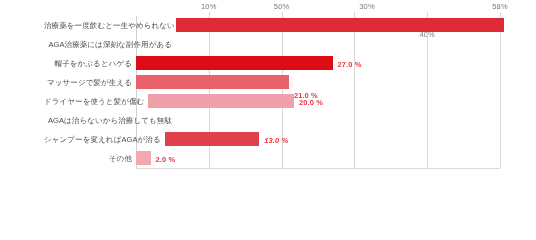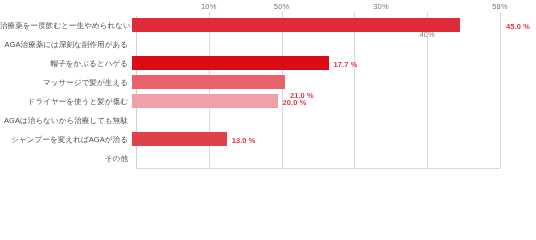--- a/index.html
+++ b/index.html
@@ -89,20 +89,21 @@
   .cat-label {
     width: 132px;
     padding-right: 4px;
     box-sizing: border-box;
     text-align: right;
     font-size: 7.5px;
     color: #4a4a4a;
     white-space: nowrap;
     line-height: 1;
     letter-spacing: 0.1px;
+    margin-left: 44px;
   }
 
   .bar-wrap {
     position: relative;
     flex: 0 0 auto;
     width: 400px;
     height: 19px;
   }
   .bar {
     position: absolute;
@@ -127,21 +128,21 @@
 <div id="chart-root">
 
   <div class="axis-baseline"></div>
   <div class="axis-bottom"></div>
 
   <div id="tick-layer">
       <div class="tick-label" style="left: 208.8px; color: rgb(122, 122, 122);">10%</div>
       <div class="tick-mark" style="left: 208.8px; background: rgb(217, 217, 217);"></div>
       <div class="tick-label" style="left: 281.6px; color: rgb(122, 122, 122);">50%</div>
       <div class="tick-mark" style="left: 281.6px; background: rgb(217, 217, 217);"></div>
-      <div class="tick-label" style="left: 375px; color: rgb(122, 122, 122); padding-left: 12px;">30%</div>
+      <div class="tick-label" style="left: 361px; color: rgb(122, 122, 122); padding-left: 12px;">30%</div>
       <div class="tick-mark" style="left: 354.4px; background: rgb(217, 217, 217);"></div>
       <div class="tick-label" style="left: 427.2px; color: rgb(122, 122, 122); margin-top: 28px;">40%</div>
       <div class="tick-mark" style="left: 427.2px; background: rgb(217, 217, 217);"></div>
       <div class="tick-label" style="left: 500px; color: rgb(122, 122, 122);">58%</div>
       <div class="tick-mark" style="left: 500px; background: rgb(217, 217, 217);"></div>
     </div>
   <div class="plot-area" id="grid-layer">
       <div class="gridline" style="left: 72.8px; background: rgb(217, 217, 217);"></div>
       <div class="gridline" style="left: 145.6px; background: rgb(217, 217, 217);"></div>
       <div class="gridline" style="left: 218.4px; background: rgb(217, 217, 217);"></div>
@@ -157,21 +158,21 @@
           <div class="bar-value" style="left: 347px; color: rgb(232, 51, 63); margin-left: 27px;">45.0 %</div>
         </div>
       </div>
       <div class="row">
         <div class="cat-label" style="color: rgb(74, 74, 74);">AGA治療薬には深刻な副作用がある</div>
       </div>
       <div class="row">
         <div class="cat-label" style="color: rgb(74, 74, 74);">帽子をかぶるとハゲる</div>
         <div class="bar-wrap">
           <div class="bar" style="width: 196.56px; background: rgb(221, 11, 22);"></div>
-          <div class="bar-value" style="left: 201.56px; color: rgb(232, 51, 63);">17.7 %</div>
+          <div class="bar-value" style="left: 201.56px; color: rgb(232, 51, 63);">27.0 %</div>
         </div>
       </div>
       <div class="row">
         <div class="cat-label" style="color: rgb(74, 74, 74);">マッサージで髪が生える</div>
         <div class="bar-wrap">
           <div class="bar" style="width: 152.88px; background: rgb(232, 97, 107);"></div>
           <div class="bar-value" style="left: 157.88px; color: rgb(232, 51, 63); margin-top: 12px;">21.0 %</div>
         </div>
       </div>
       <div class="row">
@@ -181,21 +182,25 @@
           <div class="bar-value" style="left: 150.6px; color: rgb(232, 51, 63);">20.0 %</div>
         </div>
       </div>
       <div class="row">
         <div class="cat-label" style="color: rgb(74, 74, 74);">AGAは治らないから治療しても無駄</div>
       </div>
       <div class="row">
         <div class="cat-label" style="color: rgb(74, 74, 74);">シャンプーを変えればAGAが治る</div>
         <div class="bar-wrap">
           <div class="bar" style="width: 94.64px; background: rgb(224, 64, 73);"></div>
-          <div class="bar-value" style="left: 99.64px; color: rgb(232, 51, 63);">13.0 %</div>
+          <div class="bar-value" style="left: 99.64px; color: rgb(232, 51, 63); font-style: italic;">13.0 %</div>
         </div>
       </div>
       <div class="row">
         <div class="cat-label" style="color: rgb(74, 74, 74);">その他</div>
+        <div class="bar-wrap">
+          <div class="bar" style="width: 14.56px; background: rgb(242, 168, 176);"></div>
+          <div class="bar-value" style="left: 19.56px; color: rgb(232, 51, 63);">2.0 %</div>
+        </div>
       </div>
     </div>
 
 </div>
 
 </body></html>

